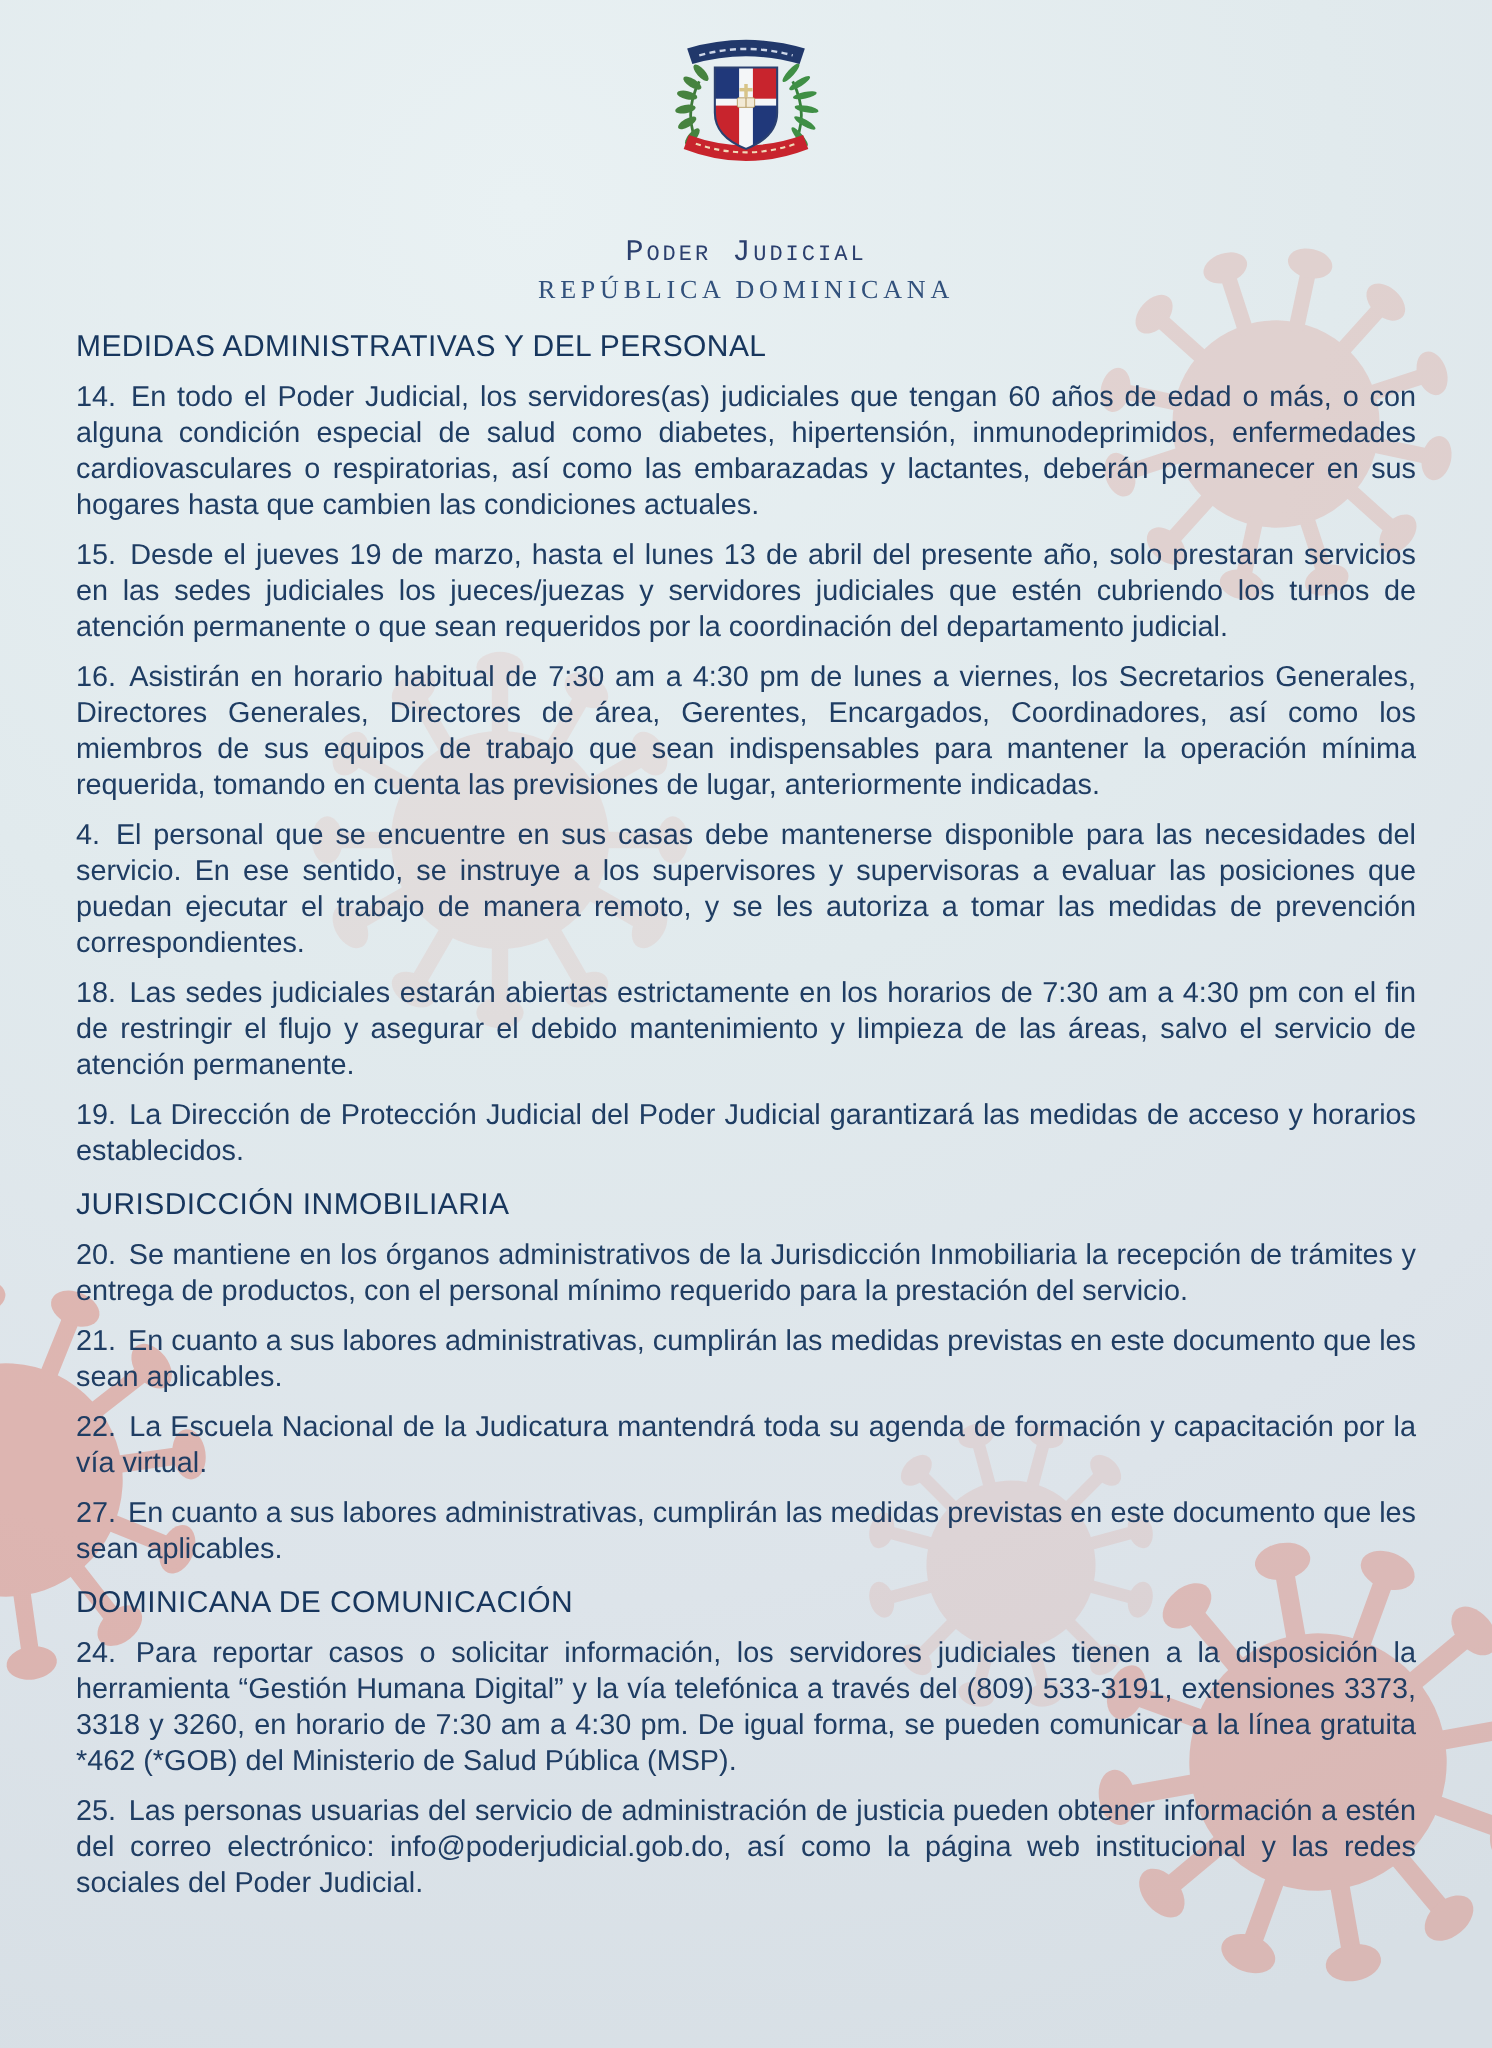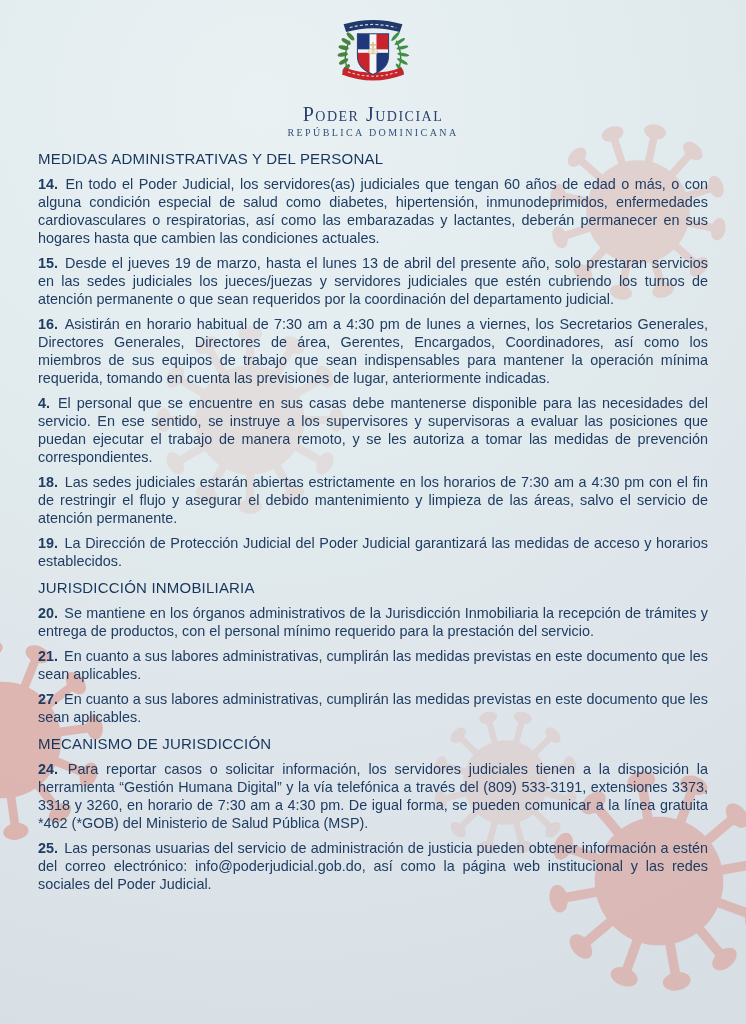--- a/index.html
+++ b/index.html
@@ -13,50 +13,50 @@
     font-family: "Liberation Sans", "DejaVu Sans", sans-serif;
     color: #1c3b60;
   }
   
   .wm { position: absolute; fill: #dd8374; pointer-events: none; }
   
   .content { position: relative; padding: 13px 38px 0 38px; z-index: 2; }
   .logo { text-align: center; margin: 0 auto 12px auto; }
   .logo .arms { width: 106px; height: 90px; display: block; margin: 0 auto; }
   .wordmark {
-    font-family: Liberation Serif, serif;
+    font-family: Liberation Mono, monospace;
     font-variant: small-caps;
-    font-size: 20px;
+    font-size: 15px;
     letter-spacing: 1.5px;
     color: #2b3f6e;
     line-height: 1;
-    margin-top: 1px;
+    margin-top: 16px;
   }
   .logo-sub {
     font-family: "Liberation Serif", "DejaVu Serif", serif;
-    font-size: 10px;
+    font-size: 13px;
     letter-spacing: 2.4px;
     color: #32517c;
     margin-top: 3px;
   }
   h2 {
     font-size: 15px;
     font-weight: 400;
     color: #17365d;
     letter-spacing: 0.2px;
     margin: 9px 0 8px 0;
   }
   p.para {
     font-size: 14.4px;
     line-height: 1.25;
     text-align: justify;
     margin: 0 0 7px 0;
     color: #1f3d63;
   }
-  p.para strong { font-weight: 700; margin-right: 2px; }
+  p.para strong { font-weight: 400; margin-right: 2px; }
   section { margin: 0; }
 </style>
 </head>
 <body>
 
 <svg width="0" height="0" style="position:absolute" aria-hidden="true">
   <defs>
     <symbol id="virus" viewBox="-110 -110 220 220">
       <circle r="60"></circle>
       <g transform="rotate(0)">
@@ -197,23 +197,24 @@
       <p class="para"><strong>19.</strong> <span>La Dirección de Protección Judicial del Poder Judicial garantizará las medidas de acceso y horarios establecidos.</span></p>
     </section>
 
     <section>
       <h2>JURISDICCIÓN INMOBILIARIA</h2>
       <p class="para"><strong>20.</strong> <span>Se mantiene en los órganos administrativos de la Jurisdicción Inmobiliaria la recepción de trámites y entrega de productos, con el personal mínimo requerido para la prestación del servicio.</span></p>
       <p class="para"><strong>21.</strong> <span>En cuanto a sus labores administrativas, cumplirán las medidas previstas en este documento que les sean aplicables.</span></p>
     </section>
 
     <section>
+      <p class="para"><strong>22.</strong> <span>La Escuela Nacional de la Judicatura mantendrá toda su agenda de formación y capacitación por la vía virtual.</span></p>
       <p class="para"><strong>27.</strong> <span>En cuanto a sus labores administrativas, cumplirán las medidas previstas en este documento que les sean aplicables.</span></p>
     </section>
 
     <section>
-      <h2>MECANISMO DE JURISDICCIÓN</h2>
+      <h2>DOMINICANA DE COMUNICACIÓN</h2>
       <p class="para"><strong>24.</strong> <span>Para reportar casos o solicitar información, los servidores judiciales tienen a la disposición la herramienta “Gestión Humana Digital” y la vía telefónica a través del (809) 533-3191, extensiones 3373, 3318 y 3260, en horario de 7:30 am a 4:30 pm. De igual forma, se pueden comunicar a la línea gratuita *462 (*GOB) del Ministerio de Salud Pública (MSP).</span></p>
       <p class="para"><strong>25.</strong> <span>Las personas usuarias del servicio de administración de justicia pueden obtener información a estén del correo electrónico: info@poderjudicial.gob.do, así como la página web institucional y las redes sociales del Poder Judicial.</span></p>
     </section>
 
   </div>
 </div>
 
 </body></html>

